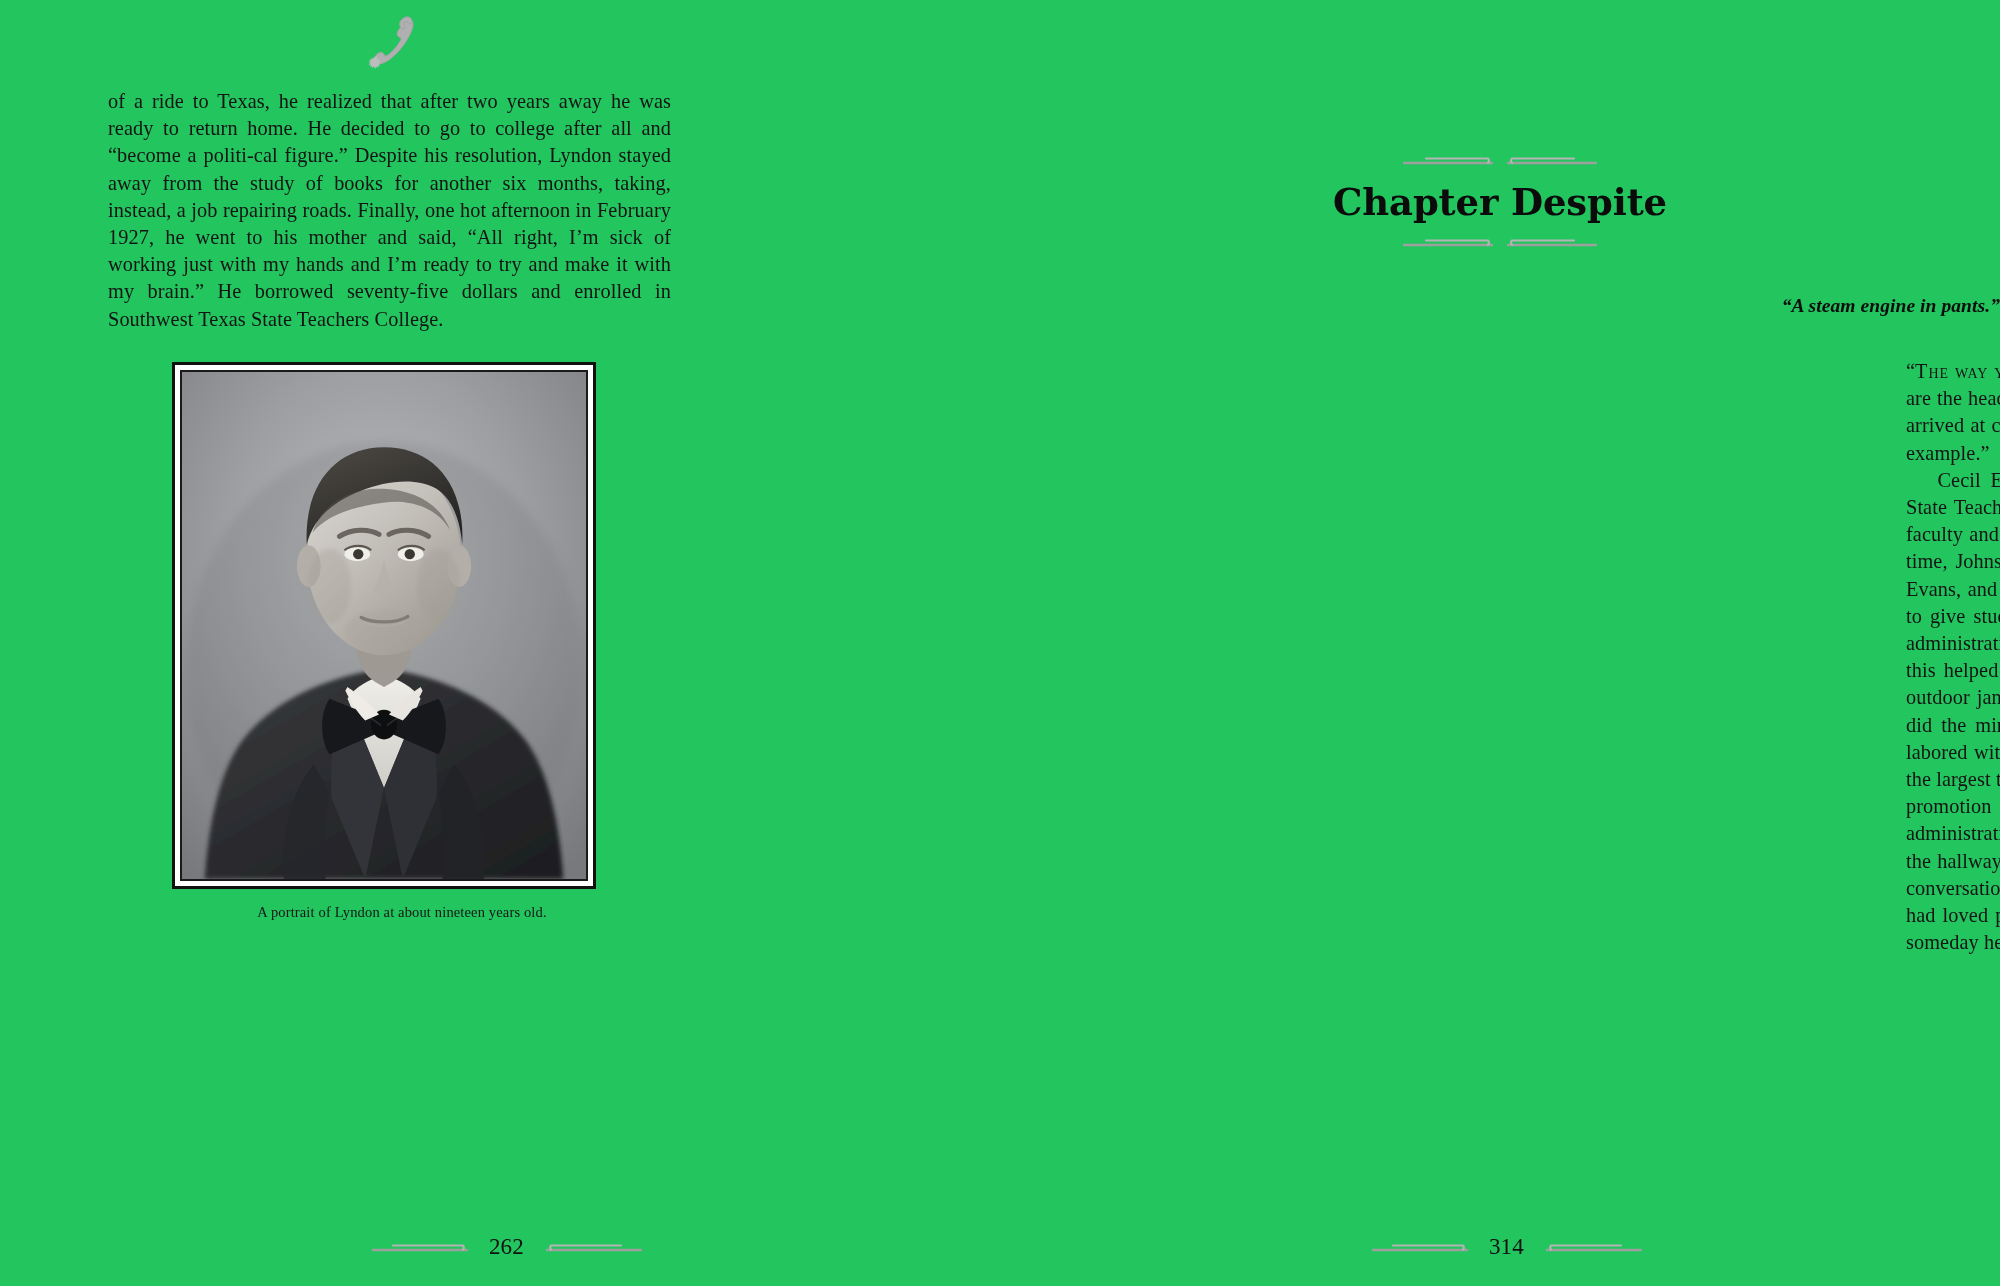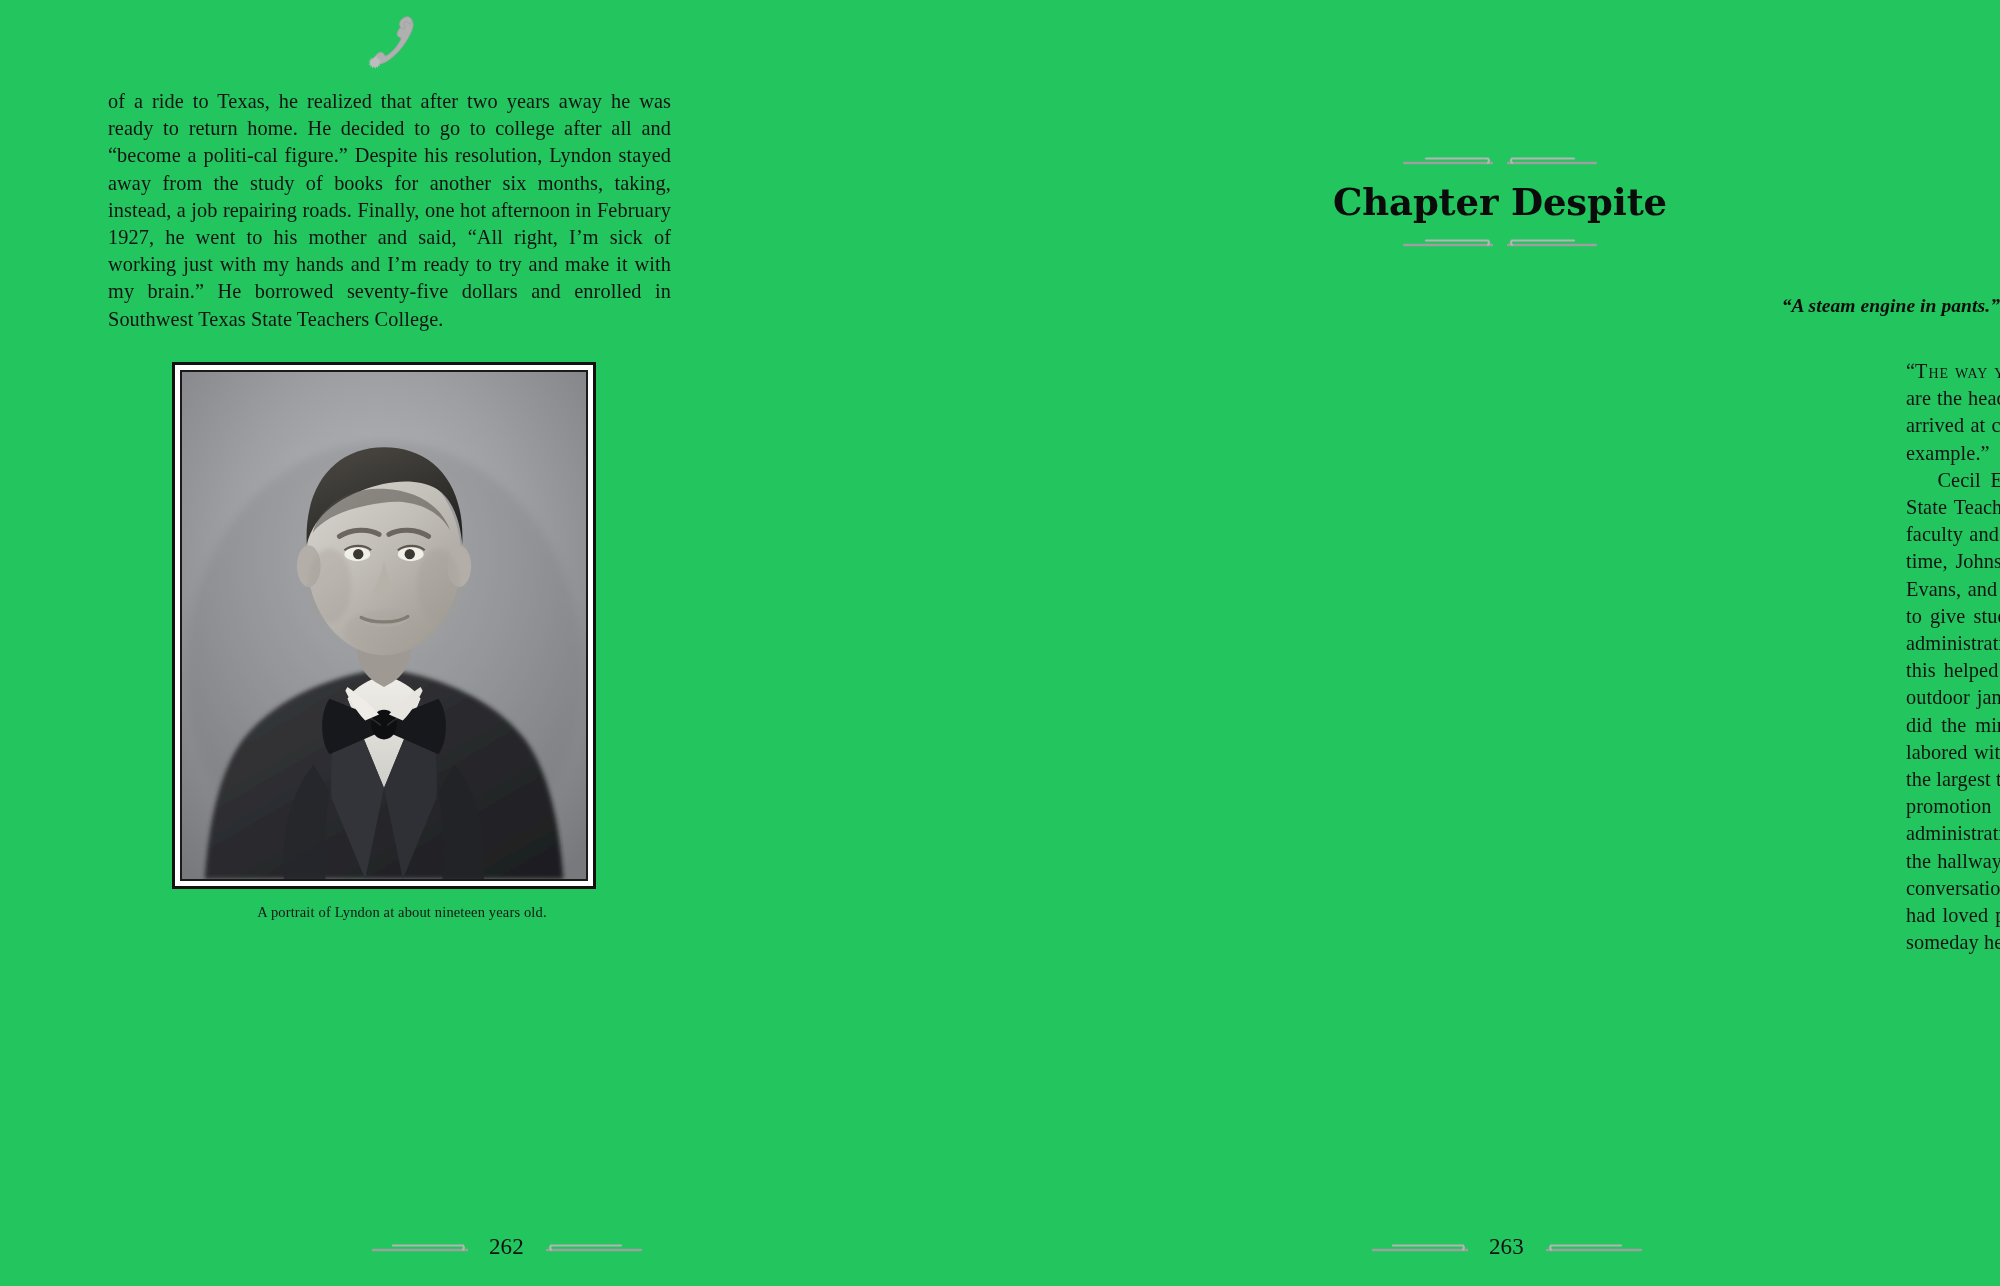--- a/index.html
+++ b/index.html
@@ -366,21 +366,21 @@
       <p class="bodytext indent">Cecil Evans had served as the president of Southwest Texas State Teachers College for fifteen years and was well respected by faculty and students alike. Aware of the demands on the president’s time, Johnson concluded “there was only one way to get to know Evans, and that was to work for him directly.” It was school policy to give students part‐time jobs in the library, cafeteria, bookstore, administrative offices, or maintenance department, and for Lyndon this helped to cover the costs of college. His first job was on the outdoor janitorial crew, picking up papers and trash. Most students did the minimum work necessary to keep their jobs, but Lyndon labored with extravagant enthusiasm, mak‐ing a game of collecting the largest trash pile in the shortest time. His eagerness earned him a promotion to the janitorial crew that worked inside the administration building. Assigned to mop floors, Lyndon focused on the hallway outside the president’s office, allowing him to strike up conversations as President Evans passed by. Like Lyndon, Evans had loved politics from his earliest days. In fact, Evans hoped that someday he might run for office. With Lyndon, as with no other</p>
     </div>
 
     <div class="folio">
       <div class="folio-orn">
         <svg viewBox="0 0 104 14" xmlns="http://www.w3.org/2000/svg">
           <path d="M2 10 H 96" stroke="#9f9f9f" stroke-width="2.4" stroke-linecap="round" fill="none"></path>
           <path d="M22 5.5 H 92 a 3.4 3.4 0 0 1 0 4.2" stroke="#b4b4b4" stroke-width="2.2" fill="none" stroke-linecap="round"></path>
         </svg>
       </div>
-      <div class="folio-num">263</div>
+      <div class="folio-num">314</div>
       <div class="folio-orn flip">
         <svg viewBox="0 0 104 14" xmlns="http://www.w3.org/2000/svg">
           <path d="M2 10 H 96" stroke="#9f9f9f" stroke-width="2.4" stroke-linecap="round" fill="none"></path>
           <path d="M22 5.5 H 92 a 3.4 3.4 0 0 1 0 4.2" stroke="#b4b4b4" stroke-width="2.2" fill="none" stroke-linecap="round"></path>
         </svg>
       </div>
     </div>
   </div>
 
 </div>

